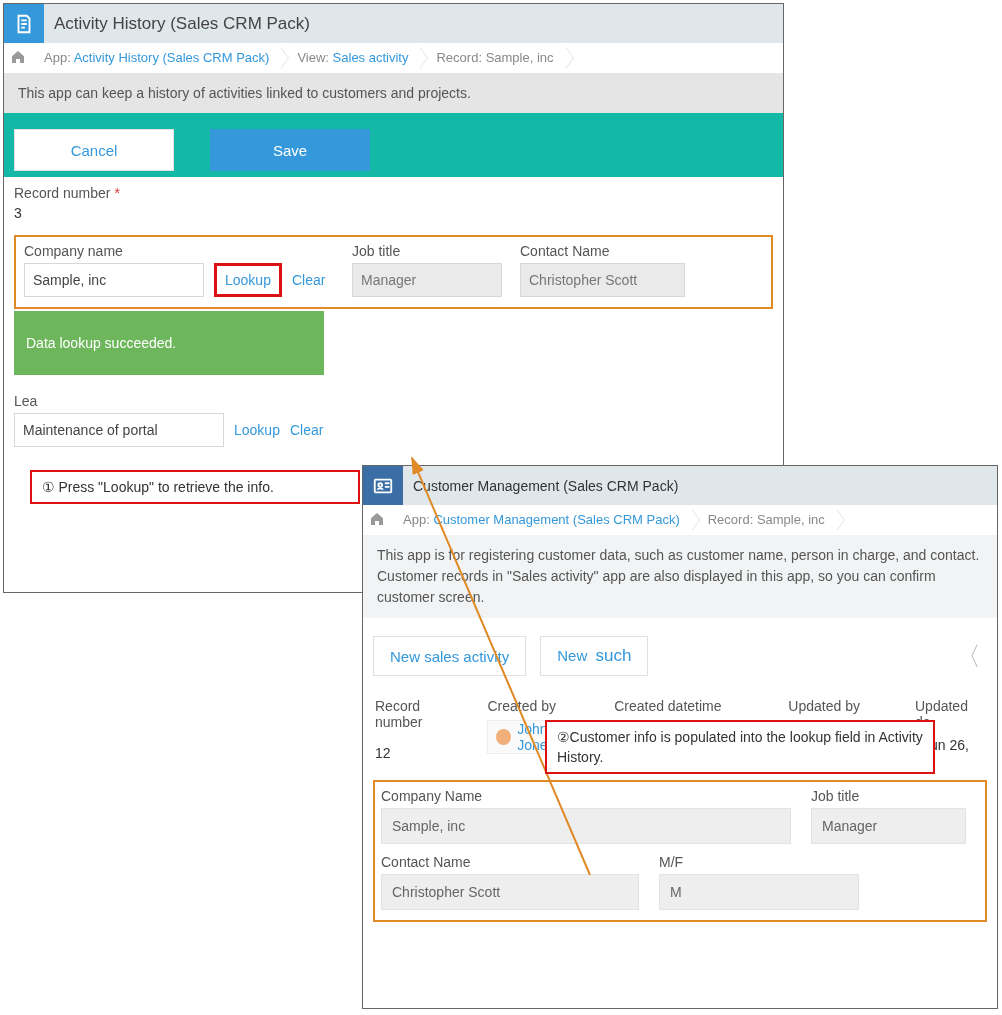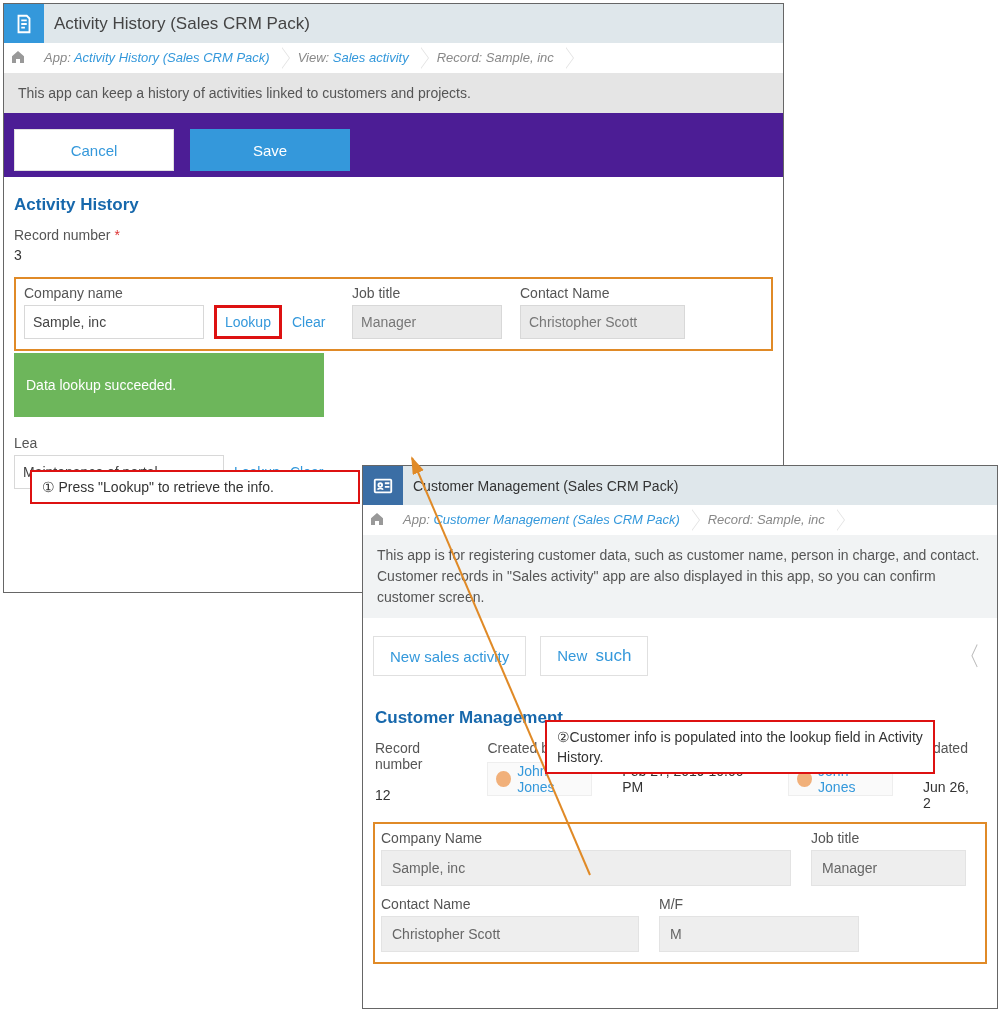--- a/index.html
+++ b/index.html
@@ -5,27 +5,27 @@
   * { box-sizing: border-box; margin: 0; padding: 0; }
   body { font-family: "Segoe UI", Arial, sans-serif; font-size: 14px; background: #fff; color: #333; width: 1002px; height: 1015px; position: relative; }
 
   
   .win1 { position: absolute; top: 3px; left: 3px; width: 781px; height: 590px; border: 1px solid #666; background: #fff; overflow: hidden; }
   .win1 .titlebar { background: #dfe7eb; height: 39px; display: flex; align-items: center; padding: 0 50px 0 0; color: #333; }
   .win1 .app-icon { width: 40px; height: 39px; background: #3498db; margin-right: 10px; display: flex; align-items: center; justify-content: center; color: #fff; }
   .win1 .app-title { font-size: 17px; color: #444; }
   .bc { height: 30px; background: #fff; border-bottom: 0; display: flex; align-items: center; padding-left: 6px; font-size: 13px; }
   .bc .home { width: 20px; color: #888; }
-  .bc .crumb { position: relative; padding: 0 14px 0 14px; height: 26px; line-height: 26px; color: #888; font-style: italic; }
+  .bc .crumb { position: relative; padding: 0 14px 0 14px; height: 26px; line-height: 26px; color: #888; }
   .bc .crumb::after { content: ""; position: absolute; right: -6px; top: 2px; width: 0; height: 0; border-top: 11px solid transparent; border-bottom: 11px solid transparent; border-left: 8px solid #e3e3e3; }
   .bc .crumb::before { content: ""; position: absolute; right: -5px; top: 2px; width: 0; height: 0; border-top: 11px solid transparent; border-bottom: 11px solid transparent; border-left: 8px solid #fff; z-index: 1; }
   .bc .crumb .lbl { color: #888; }
   .bc .crumb a { color: #3498db; text-decoration: none; }
   .desc-bar { background: #e5e5e5; padding: 12px 14px; color: #555; font-size: 14px; }
-  .btnrow { padding: 16px 10px 6px 10px; display: flex; gap: 16px; background: #4c1d95; }
+  .btnrow { padding: 16px 10px 6px 10px; display: flex; gap: 36px; background: #14b8a6; }
   .btn-cancel { width: 160px; height: 42px; background: #fff; border: 1px solid #e0e0e0; color: #3498db; font-size: 15px; cursor: pointer; }
   .btn-save { width: 160px; height: 42px; background: #3498db; border: none; color: #fff; font-size: 15px; cursor: pointer; }
   .section-h { color: #1768ac; font-size: 17px; font-weight: bold; padding: 18px 10px 4px 10px; }
   .form-area { padding: 8px 10px; }
   .fld-label { font-size: 14px; color: #555; margin-bottom: 4px; }
   .req { color: #d33; }
   .fld-val { font-size: 14px; color: #333; margin-bottom: 14px; }
   .orange-box { border: 2px solid #e08a27; padding: 6px 8px 10px 8px; margin: 2px 0; display: flex; gap: 18px; }
   .col { display: flex; flex-direction: column; }
   .input { height: 34px; border: 1px solid #d8d8d8; background: #fff; padding: 0 8px; font-size: 14px; color: #444; }
@@ -86,21 +86,20 @@
     <span class="crumb"><span class="lbl">View:</span> <a>Sales activity</a></span>
     <span class="crumb"><span class="lbl">Record:</span> <span class="lbl">Sample, inc</span></span>
   </div>
   <div class="desc-bar">This app can keep a history of activities linked to customers and projects.</div>
 
   <div class="btnrow">
     <button class="btn-cancel">Cancel</button>
     <button class="btn-save">Save</button>
   </div>
 
-  <div class="section-h">Activity History</div>
 
   <div class="form-area">
     <div class="fld-label"><span>Record number</span> <span class="req">*</span></div>
     <div class="fld-val">3</div>
 
     <div class="orange-box">
       <div class="col" style="width:310px;">
         <div class="fld-label">Company name</div>
         <div class="lookup-wrap">
           <input class="input" style="width: 180px;" value="Sample, inc">
@@ -155,21 +154,20 @@
     <span class="crumb"><span class="lbl">Record:</span> <span class="lbl">Sample, inc</span></span>
   </div>
   <div class="desc-bar2">This app is for registering customer data, such as customer name, person in charge, and contact. Customer records in "Sales activity" app are also displayed in this app, so you can confirm customer screen.</div>
 
   <div class="btnrow2">
     <button class="btn-white">New sales activity</button>
     <button class="btn-white"><span>New</span>&nbsp;&nbsp;<span class="big">such</span></button>
     <span class="chev">〈</span>
   </div>
 
-  <div class="section-h" style="padding-left:12px;">Customer Management</div>
 
   <div class="meta-row">
     <div class="meta-col">
       <div class="fld-label">Record number</div>
       <div class="meta-cell" style="border:none;background:none;padding-left:0;">12</div>
     </div>
     <div class="meta-col">
       <div class="fld-label">Created by</div>
       <div class="meta-cell">
           <span class="user-icon"></span>

